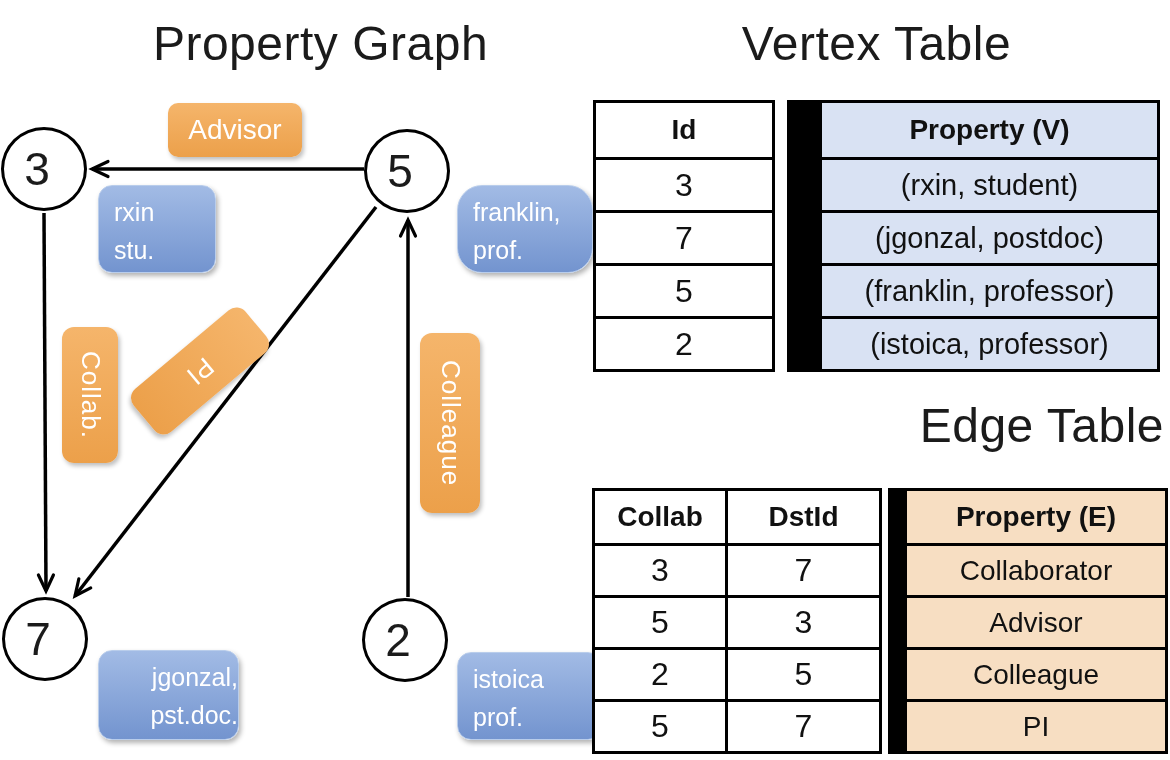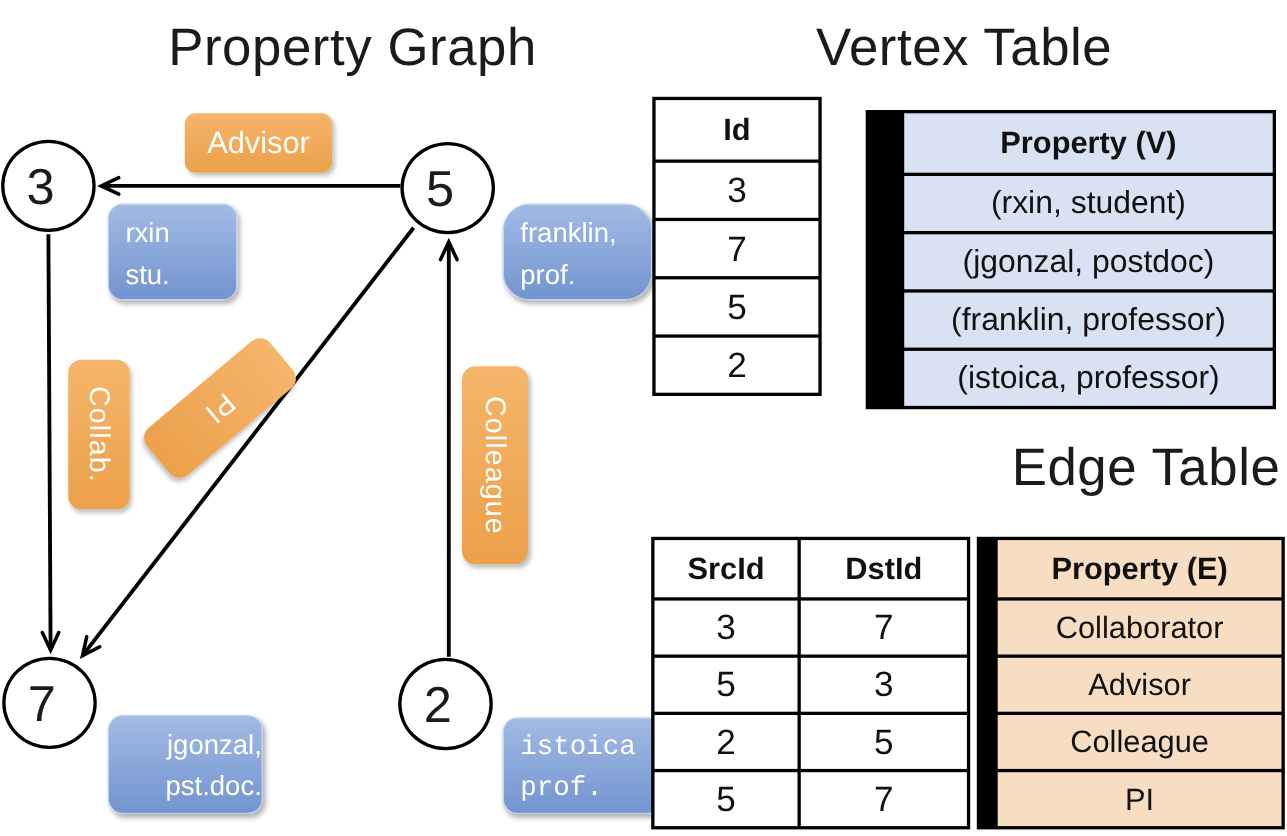--- a/index.html
+++ b/index.html
@@ -19,39 +19,39 @@
         background:#fff;display:flex;align-items:center;justify-content:center;box-sizing:border-box;}
   .node span{font-size:46px;font-weight:300;color:#1b1b1b;transform:translateX(-7px);}
   .n3{left:1px;top:127px;} .n5{left:364px;top:129px;} .n7{left:2px;top:597px;} .n2{left:362px;top:598px;}
 
   .vprop{position:absolute;border-radius:14px;background:linear-gradient(180deg,#a2bbe5 0%,#7394cf 100%);
          border:1px solid #b9cdeb;box-shadow:2px 3px 5px rgba(0,0,0,.3);
          color:#fff;font-size:25px;line-height:38px;padding:7px 0 0 15px;box-sizing:border-box;margin-left:36px;}
   .vp-rxin{left:62px;top:185px;width:118px;height:88px;}
   .vp-franklin{left:421px;top:185px;width:136px;height:88px;border-radius:25px;}
   .vp-jgonzal{left:62px;top:650px;width:141px;height:90px;text-align:right;}
-  .vp-istoica{left:421px;top:652px;width:145px;height:88px;font-family:Liberation Mono, monospace;}
+  .vp-istoica{left:421px;top:652px;width:145px;height:88px;}
 
   .elabel{position:absolute;background:linear-gradient(180deg,#f5b56b 0%,#eca04a 100%);
           box-shadow:2px 3px 4px rgba(0,0,0,.25);color:#fff;
           display:flex;align-items:center;justify-content:center;box-sizing:border-box;}
   .el-advisor{left:168px;top:103px;width:134px;height:54px;border-radius:10px;font-size:28px;}
   .el-collab{left:62px;top:327px;width:56px;height:136px;border-radius:12px;}
   .el-pi{left:172px;top:298px;width:56px;height:146px;border-radius:12px;transform:rotate(50deg);}
   .el-colleague{left:420px;top:333px;width:60px;height:180px;border-radius:12px;}
   .vtext{writing-mode:vertical-rl;font-size:26px;letter-spacing:1px;white-space:nowrap;}
 
   
   .tbl{position:absolute;display:grid;background:#000;gap:3px;padding:3px;box-sizing:border-box;}
   .tbl .cell{display:flex;align-items:center;justify-content:center;background:#fff;
              font-size:29px;white-space:nowrap;}
   .tbl .num{font-size:32px;}
   .tbl .hdr{font-weight:bold;font-size:28px;}
 
-  .vt-id{left:593px;top:88px;width:154px;height:272px;grid-template-rows:54px 50px 50px 50px 50px;}
+  .vt-id{left:593px;top:100px;width:182px;height:272px;grid-template-rows:54px 50px 50px 50px 50px;}
   .vt-prop{left:787px;top:100px;width:373px;height:272px;grid-template-rows:54px 50px 50px 50px 50px;}
   .vt-prop .cell{background:#d9e2f3;margin-left:32px;}
 
   .et-ids{left:592px;top:488px;width:290px;height:266px;
           grid-template-columns:130px 1fr;grid-template-rows:52px 49px 49px 49px 49px;}
   .et-prop{left:888px;top:488px;width:280px;height:266px;grid-template-rows:52px 49px 49px 49px 49px;}
   .et-prop .cell{background:#f7dec2;font-size:28px;margin-left:16px;}
 </style>
 </head>
 <body>
@@ -127,21 +127,21 @@
 
   <div class="tbl vt-prop">
     <div class="cell hdr">Property (V)</div>
     <div class="cell">(rxin, student)</div>
     <div class="cell">(jgonzal, postdoc)</div>
     <div class="cell">(franklin, professor)</div>
     <div class="cell">(istoica, professor)</div>
   </div>
 
   <div class="tbl et-ids">
-    <div class="cell hdr">SrcId</div>
+    <div class="cell hdr">Collab</div>
     <div class="cell hdr">DstId</div>
     <div class="cell num">3</div>
     <div class="cell num">7</div>
     <div class="cell num">5</div>
     <div class="cell num">3</div>
     <div class="cell num">2</div>
     <div class="cell num">5</div>
     <div class="cell num">5</div>
     <div class="cell num">7</div>
   </div>

